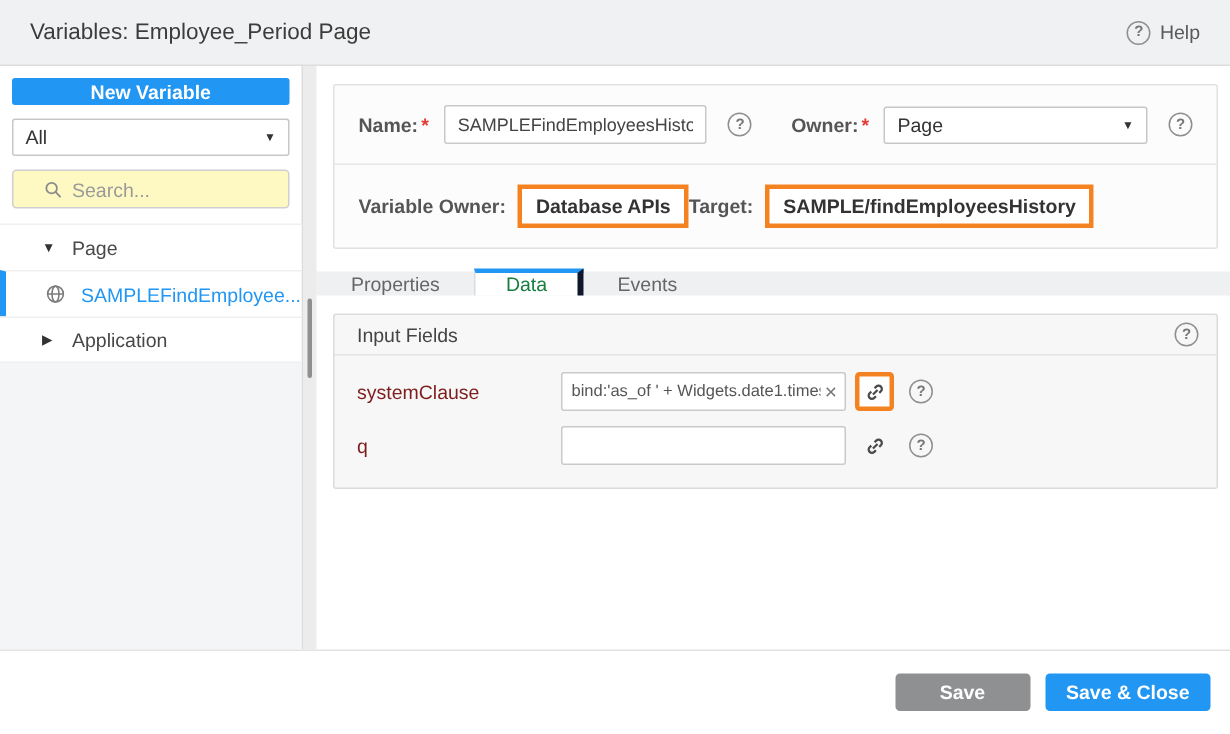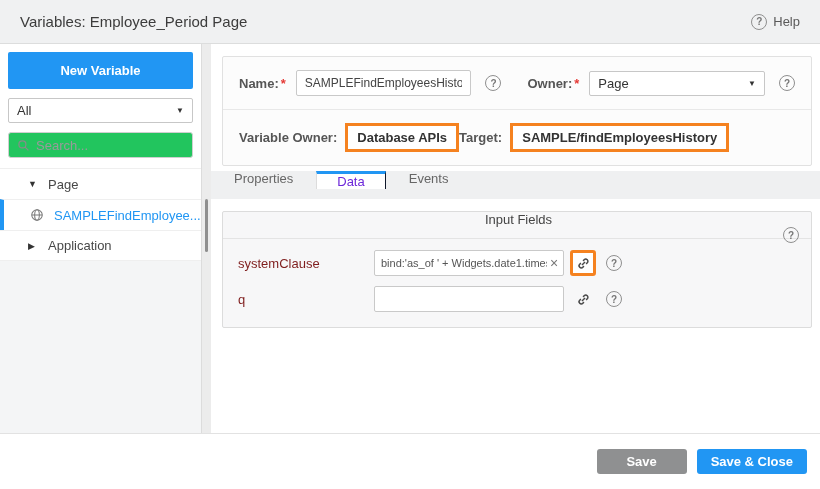--- a/index.html
+++ b/index.html
@@ -25,33 +25,33 @@
   }
 
   
   .middle { flex: 1 1 auto; display: flex; min-height: 0; }
 
   .sidebar {
     width: 202px; flex: 0 0 202px; background: #fff; border-right: 1px solid #dcdcdc;
     display: flex; flex-direction: column;
   }
   .new-var {
-    margin: 8px 8px 0 8px; height: 37px; background: #2196f3; color: #fff; border: none;
+    margin: 8px 8px 0 8px; height: 18px; background: #2196f3; color: #fff; border: none;
     border-radius: 2px; font-size: 13px; font-weight: bold; cursor: pointer;
     font-family: "Liberation Sans", sans-serif;
   }
   .select {
     background: #fff; border: 1px solid #c7c7c7; height: 25px; display: flex; align-items: center;
     padding: 0 8px; color: #333; cursor: pointer;
   }
   .select .caret { margin-left: auto; font-size: 8px; color: #333; }
   .all-select { margin: 9px 8px 0 8px; border-radius: 2px; }
   .search-box {
     margin: 9px 8px 10px 8px; height: 26px; border: 1px solid #cfcfcf; border-radius: 3px;
-    display: flex; align-items: center; padding: 0 8px; gap: 6px; background: #22c55e;
+    display: flex; align-items: center; padding: 0 20px; gap: 6px; background: #fef9c3;
   }
   .search-box input {
     border: none; outline: none; width: 100%; font-size: 13px; color: #444;
     font-family: "Liberation Sans", sans-serif; background: transparent;
   }
   .search-box input::placeholder { color: #9a9a9a; }
 
   .tree { display: flex; flex-direction: column; }
   .tree-row {
     height: 31px; display: flex; align-items: center; gap: 10px; padding-left: 28px;
@@ -86,36 +86,36 @@
   .owner-label { margin-left: 26px; }
   .owner-select { margin-left: 10px; width: 190px; border-radius: 2px; font-size: 13px; }
 
   .hl-box {
     margin-left: 8px; border: 3px solid #f58220; border-radius: 0; padding: 4px 9px;
     font-weight: bold; color: #333; font-size: 13px; background: #fff; white-space: nowrap;
   }
   .target-label { }
 
   
-  .tabbar { margin-top: 5px; height: 28px; background: #eff0f1; display: flex; align-items: flex-start; }
+  .tabbar { margin-top: 15px; height: 16px; background: #eff0f1; display: flex; align-items: flex-end; }
   .tab {
     padding: 0 23px; display: flex; align-items: center; color: #666; font-size: 13px; cursor: pointer;
   }
   .tab.active {
-    background: #fff; color: #6d28d9; border-top: 3px solid #2196f3;
-    border-left: 1px solid #dcdcdc; border-right: 1px solid #0f172a; padding: 0 20px;
+    background: #fff; color: #15803d; border-top: 3px solid #2196f3;
+    border-left: 1px solid #dcdcdc; border-right: 4px solid #0f172a; padding: 0 20px;
   }
 
   
   .panel {
     margin: 12px 8px 0 11px; border: 1px solid #dcdcdc; background: #f7f7f8; border-radius: 2px;
   }
   .panel-header {
     height: 27px; display: flex; align-items: center; padding: 0 12px 0 15px;
-    border-bottom: 1px solid #e4e4e4; color: #444; font-size: 13px; flex-direction: column;
+    border-bottom: 1px solid #e4e4e4; color: #444; font-size: 13px;
   }
   .panel-header .qcircle { margin-left: auto; }
   .panel-body { padding: 6px 0 10px 0; }
   .field-row { display: flex; align-items: center; height: 36px; padding-left: 15px; }
   .field-label { flex: 0 0 136px; color: #7f1d1d; font-size: 13px; }
   .bind-input {
     width: 190px; height: 26px; background: #fff; border: 1px solid #c9c9c9; border-radius: 2px;
     display: flex; align-items: center; padding: 0 2px 0 6px; overflow: hidden;
   }
   .bind-text {

